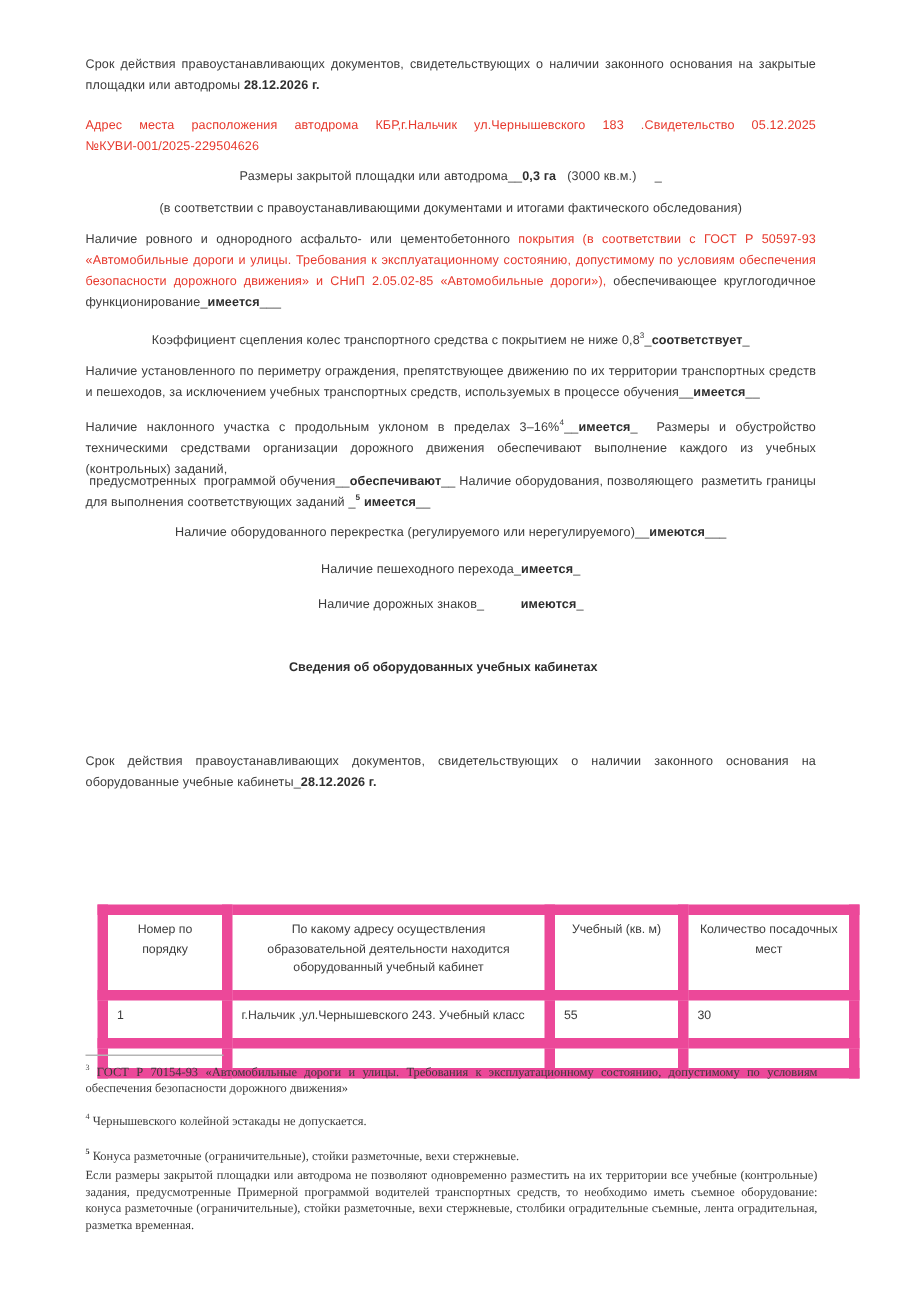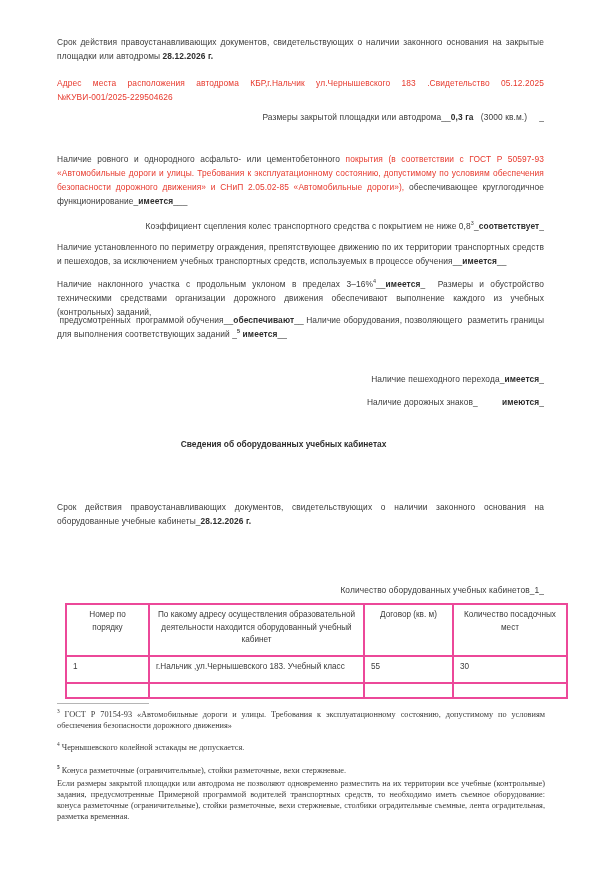--- a/index.html
+++ b/index.html
@@ -6,35 +6,35 @@
   .page{
     position:relative;width:600px;height:873px;background:#ffffff;overflow:hidden;
     font-family:"Liberation Sans","DejaVu Sans",sans-serif;
     color:#3b3b3b;
   }
   .para{
     position:absolute;left:57px;width:487px;
     font-size:8.4px;line-height:14px;text-align:justify;
     letter-spacing:0.1px;
   }
-  .para.nojust{text-align:right;}
+  .para.nojust{text-align:center;}
   .b{font-weight:bold;color:#2e2e2e;}
   .red{color:#e7392d;}
   .sup{vertical-align:super;font-size:0.65em;line-height:0;}
   .heading{
-    position:absolute;left:40px;width:487px;text-align:center;
+    position:absolute;left:52px;width:487px;text-align:center;
     font-size:8.4px;font-weight:bold;color:#2e2e2e;line-height:14px;
   }
   table.cab{
     position:absolute;left:65px;top:603px;width:501px;
     border-collapse:collapse;table-layout:fixed;
     font-size:8.2px;line-height:12.5px;color:#3b3b3b;
   }
   table.cab th,table.cab td{
-    border:2px solid #ec4899;padding:2px 6px;vertical-align:top;
+    border:7px solid #ec4899;padding:2px 6px;vertical-align:top;
     font-weight:normal;overflow:hidden;
   }
   table.cab th{text-align:center;height:44px;padding-top:4px;}
   table.cab td{text-align:left;height:19px;padding-top:4px;}
   table.cab tr.empty td{height:9px;padding:2px 6px;}
   .fn-rule{
     position:absolute;left:57px;top:703px;width:92px;height:0;
     border-top:1px solid #b5b5b5;
   }
   .footnote,.fn-note{
@@ -47,62 +47,63 @@
 <body>
 
 <div class="page">
 
   <div class="para" style="top:35px"><span>Срок действия правоустанавливающих документов, свидетельствующих о наличии законного основания на закрытые площадки или автодромы </span><span class="b">28.12.2026 г.</span></div>
 
   <div class="para" style="top:76px"><span class="red">Адрес места расположения автодрома КБР,г.Нальчик ул.Чернышевского 183 .Свидетельство 05.12.2025 №КУВИ-001/2025-229504626</span></div>
 
   <div class="para nojust" style="top:110px"><span>Размеры закрытой площадки или автодрома__</span><span class="b">0,3 га</span><span>&nbsp;&nbsp; (3000 кв.м.) &nbsp;&nbsp;&nbsp;&nbsp;_</span></div>
 
+  <div class="para nojust" style="top:131px"><span>(в соответствии с  правоустанавливающими документами и итогами фактического обследования)</span></div>
 
   <div class="para" style="top:152px"><span>Наличие ровного и однородного асфальто- или цементобетонного </span><span class="red">покрытия (в соответствии с ГОСТ Р 50597-93 «Автомобильные дороги и улицы. Требования к эксплуатационному состоянию, допустимому по условиям обеспечения безопасности дорожного движения» и СНиП 2.05.02-85 «Автомобильные дороги»),</span><span> обеспечивающее круглогодичное функционирование_</span><span class="b">имеется</span><span>___</span></div>
 
   <div class="para nojust" style="top:219px"><span>Коэффициент сцепления колес транспортного средства с покрытием не ниже 0,8</span><span class="sup">3</span><span>_</span><span class="b">соответствует</span><span>_</span></div>
 
   <div class="para" style="top:240px"><span>Наличие установленного по периметру ограждения, препятствующее движению по их территории транспортных средств и пешеходов, за исключением учебных транспортных средств, используемых в процессе обучения__</span><span class="b">имеется</span><span>__</span></div>
 
   <div class="para" style="top:277px"><span>Наличие наклонного участка с продольным уклоном в пределах 3–16%</span><span class="sup">4</span><span>__</span><span class="b">имеется</span><span>_ &nbsp;Размеры и обустройство техническими средствами организации дорожного движения обеспечивают выполнение каждого из учебных (контрольных) заданий,</span></div>
 
   <div class="para" style="top:313px"><span>&nbsp;предусмотренных &nbsp;программой обучения__</span><span class="b">обеспечивают</span><span>__ Наличие оборудования, позволяющего &nbsp;разметить границы для  выполнения соответствующих заданий _</span><span class="b sup">5</span><span> </span><span class="b">имеется</span><span>__</span></div>
 
+  <div class="para nojust" style="top:347px"><span>Наличие оборудованного перекрестка (регулируемого или нерегулируемого)__</span><span class="b">имеются</span><span>___</span></div>
 
   <div class="para nojust" style="top:372px"><span>Наличие пешеходного перехода_</span><span class="b">имеется</span><span>_</span></div>
 
   <div class="para nojust" style="top:395px"><span>Наличие дорожных знаков_</span><span>&nbsp;&nbsp;&nbsp;&nbsp;&nbsp;&nbsp;&nbsp;&nbsp;&nbsp;&nbsp;</span><span class="b">имеются</span><span>_</span></div>
 
   <div class="heading" style="top:437px">Сведения об оборудованных учебных кабинетах</div>
 
 
   <div class="para" style="top:500px"><span>Срок действия правоустанавливающих документов, свидетельствующих о наличии законного основания на оборудованные учебные кабинеты_</span><span class="b">28.12.2026 г.</span></div>
 
-  <div class="para nojust" style="top:583px"><span>Количество оборудованных учебных кабинетов_1_</span></div>
 
   <table class="cab">
     <colgroup>
       <col style="width:83px">
         <col style="width:215px">
         <col style="width:89px">
         <col style="width:114px">
     </colgroup>
     <thead>
       <tr>
         <th>Номер по порядку</th>
         <th>По какому адресу осуществления образовательной деятельности находится оборудованный учебный кабинет</th>
-        <th>Договор  (кв. м)</th>
+        <th>Учебный  (кв. м)</th>
         <th>Количество посадочных мест</th>
       </tr>
     </thead>
     <tbody>
       <tr>
         <td>1</td>
-        <td>г.Нальчик ,ул.Чернышевского 183. Учебный класс</td>
+        <td>г.Нальчик ,ул.Чернышевского 243. Учебный класс</td>
         <td>55</td>
         <td>30</td>
       </tr>
       <tr class="empty">
         <td></td>
         <td></td>
         <td></td>
         <td></td>
       </tr>
     </tbody>

